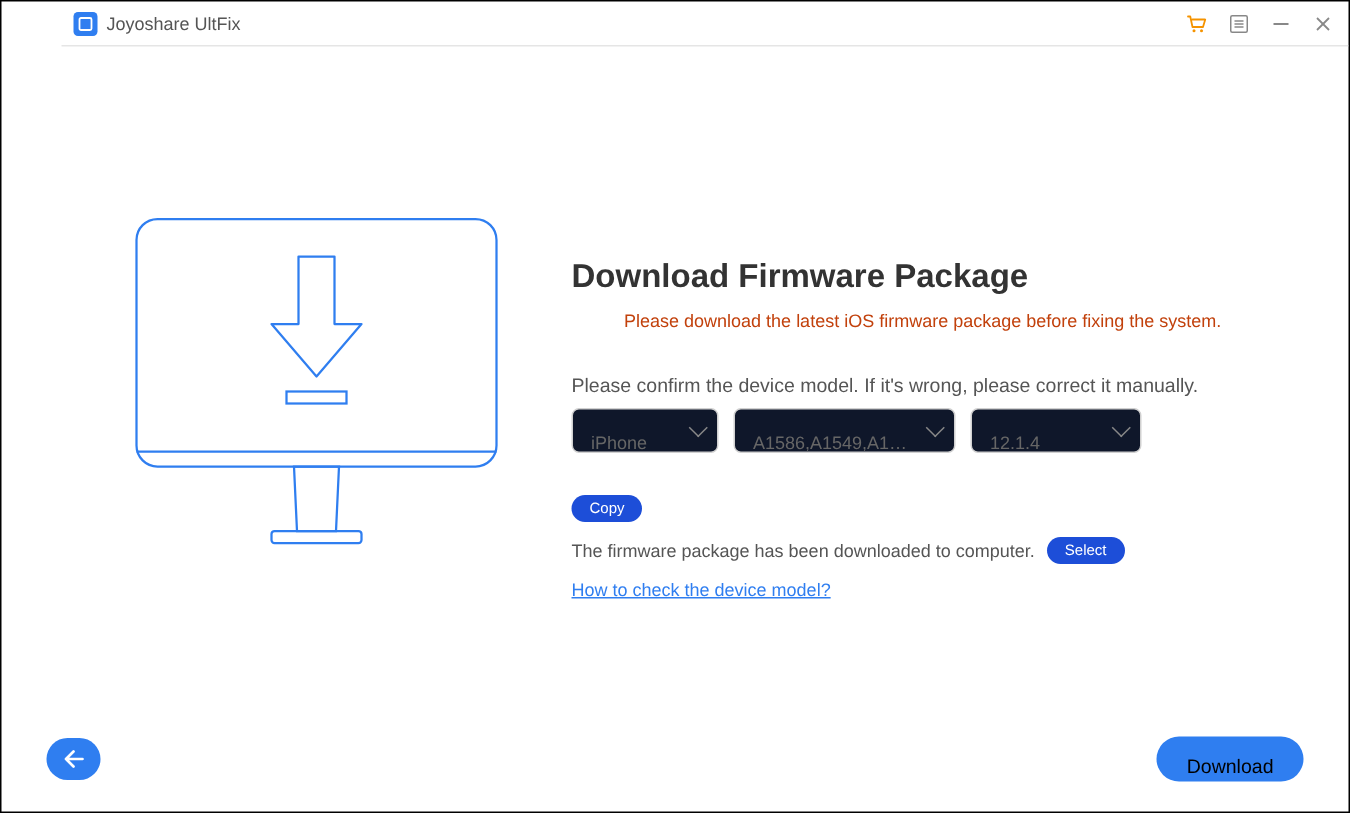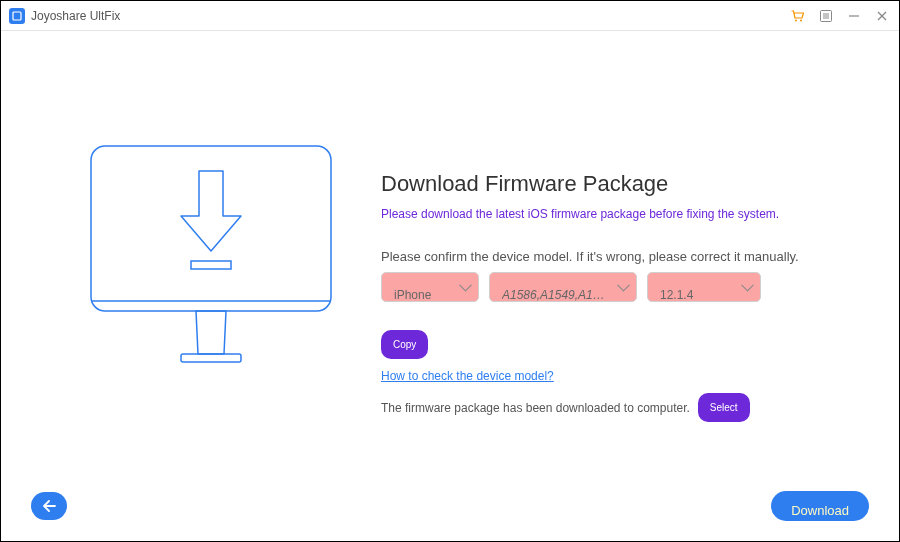--- a/index.html
+++ b/index.html
@@ -16,20 +16,21 @@
       display: flex;
       flex-direction: column;
       overflow: hidden;
     }
     .titlebar {
       height: 30px;
       display: flex;
       align-items: center;
       padding: 0 8px;
       border-bottom: 1px solid #e5e5e5;
+      margin-left: 40px;
     }
     .app-icon {
       width: 16px;
       height: 16px;
       background: #2f7ef0;
       border-radius: 3px;
       display: flex;
       align-items: center;
       justify-content: center;
       margin-right: 6px;
@@ -67,28 +68,29 @@
       align-items: center;
       justify-content: center;
     }
     .right {
       flex: 1;
       padding-top: 100px;
       padding-left: 10px;
     }
     .heading {
       font-size: 22px;
-      font-weight: 400;
+      font-weight: 700;
       color: #333;
       margin-bottom: 10px;
     }
     .subheading {
       font-size: 12px;
-      color: #6d28d9;
+      color: #c2410c;
       margin-bottom: 28px;
+      margin-left: 35px;
     }
     .confirm-text {
       font-size: 13px;
       color: #555;
       margin-bottom: 8px;
     }
     .selects {
       display: flex;
       gap: 10px;
       margin-bottom: 28px;
@@ -97,28 +99,28 @@
       border: 1px solid #d0d0d0;
       border-radius: 5px;
       height: 30px;
       display: flex;
       align-items: center;
       padding: 16px 24px 0 12px;
       font-size: 12px;
       color: #666;
       position: relative;
       cursor: pointer;
-      background: #fca5a5;
+      background: #0f172a;
       white-space: nowrap;
       overflow: hidden;
       text-overflow: ellipsis;
     }
     .select.s1 { width: 98px; }
     .select.s2 { width: 120px; }
-    .select.s3 { width: 148px; font-style: italic; }
+    .select.s3 { width: 148px; }
     .select.s4 { width: 114px; }
     .select::after {
       content: "";
       position: absolute;
       right: 8px;
       top: 50%;
       width: 8px;
       height: 8px;
       border-right: 1.5px solid #888;
       border-bottom: 1.5px solid #888;
@@ -133,25 +135,25 @@
     }
     .info-line {
       font-size: 12px;
       color: #555;
       margin-bottom: 10px;
       display: flex;
       align-items: center;
       gap: 8px;
     }
     .pill-btn {
-      background: #6d28d9;
+      background: #1d4ed8;
       color: #fff;
       border: none;
       border-radius: 10px;
-      height: 29px;
+      height: 18px;
       padding: 0 12px;
       font-size: 10px;
       cursor: pointer;
       display: inline-flex;
       align-items: center;
     }
     .link {
       color: #2f7ef0;
       font-size: 12px;
       text-decoration: underline;
@@ -169,21 +171,21 @@
       height: 28px;
       background: #2f7ef0;
       border-radius: 14px;
       display: flex;
       align-items: center;
       justify-content: center;
       cursor: pointer;
     }
     .download-btn {
       background: #2f7ef0;
-      color: #fef9c3;
+      color: #000000;
       border: none;
       border-radius: 15px;
       height: 30px;
       padding: 12px 20px;
       font-size: 13px;
       cursor: pointer;
     }
   </style>
 </head>
 <body>
@@ -249,25 +251,25 @@
           <span>A1586,A1549,A1…</span>
         </div>
       <div class="select s4">
           <span>12.1.4</span>
         </div>
     </div>
     <div class="info-line">
       <button class="pill-btn">Copy</button>
     </div>
     <div class="info-line">
-      <a class="link">How to check the device model?</a>
-    </div>
-    <div class="info-line">
       <span>The firmware package has been downloaded to computer.</span>
       <button class="pill-btn">Select</button>
+    </div>
+    <div class="info-line">
+      <a class="link">How to check the device model?</a>
     </div>
   </div>
 </div>
 
 <div class="footer">
   <div class="back-btn">
     <svg width="16" height="14" viewBox="0 0 16 14">
       <path d="M8 2 L3 7 L8 12 M3 7 L14 7" fill="none" stroke="#fff" stroke-width="1.8" stroke-linecap="round" stroke-linejoin="round"></path>
     </svg>
   </div>

